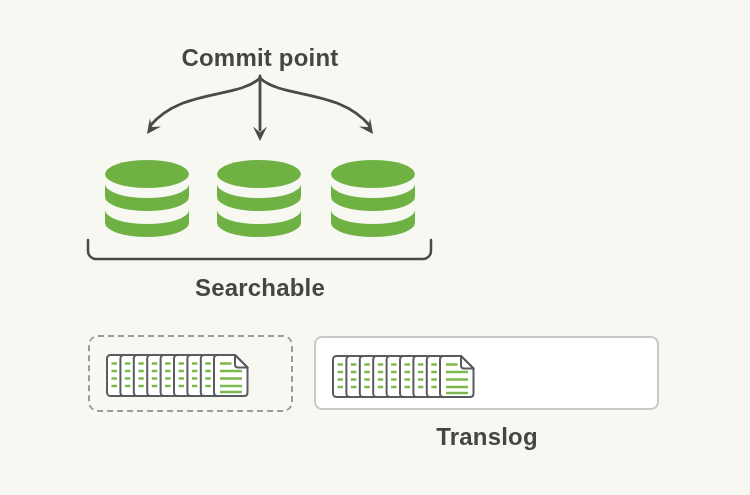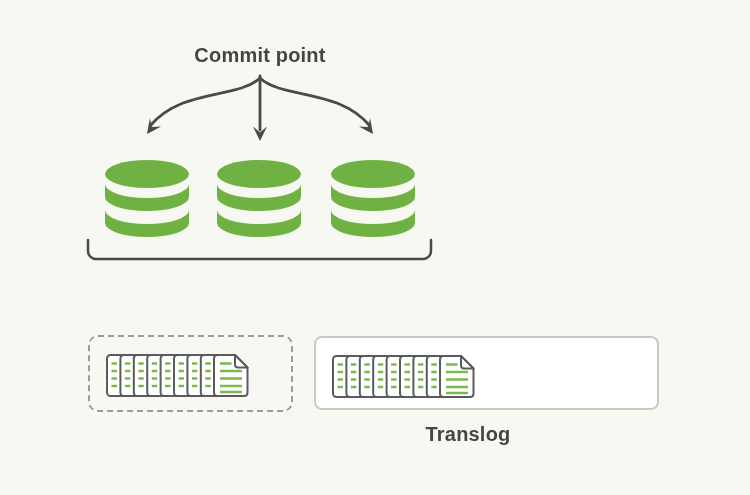--- a/index.html
+++ b/index.html
@@ -14,27 +14,27 @@
     --box_fill:#ffffff;
   }
   html,body{margin:0;padding:0;}
   body{background:var(--background);font-family:"Liberation Sans",sans-serif;}
   .stage{
     position:relative;width:750px;height:495px;overflow:hidden;
     background:var(--background);
   }
   .label{
     position:absolute;text-align:center;
-    font-weight:700;font-size:20px;color:var(--text_dark);
+    font-weight:700;font-size:24px;color:var(--text_dark);
     line-height:1.15;letter-spacing:.2px;
   }
   .label-commit{left:110px;top:44px;width:300px;}
   .label-searchable{left:110px;top:274px;width:300px;}
   .label-buffer{left:40px;top:423px;width:300px;}
-  .label-translog{left:318px;top:423px;width:300px;}
+  .label-translog{left:337px;top:423px;width:300px;}
   .box{position:absolute;box-sizing:border-box;}
   .box-buffer{
     left:88px;top:335px;width:205px;height:77px;
     border:2px dashed var(--buffer_border);border-radius:10px;
     background:transparent;
   }
   .box-translog{
     left:314px;top:336px;width:345px;height:74px;
     border:2px solid var(--translog_border);border-radius:8px;
     background:var(--box_fill);
@@ -46,20 +46,21 @@
   .bracket{stroke:var(--arrow_dark);stroke-width:2.5;fill:none;stroke-linecap:round;}
   .page{fill:var(--box_fill);stroke:var(--icon_outline);stroke-width:2;stroke-linejoin:round;}
   .dline{stroke:var(--doc_line_green);stroke-width:2.5;fill:none;}
 </style>
 </head>
 <body>
 
 <div class="stage">
 
   <div class="label label-commit">Commit point</div>
+  <div class="label label-searchable">Searchable</div>
   <div class="label label-translog">Translog</div>
 
   <div class="box box-buffer"></div>
   <div class="box box-translog"></div>
 
   <svg class="art" width="750" height="495" viewBox="0 0 750 495">
     <defs>
 
       <g id="cylinder">
         <ellipse class="seg" cx="42" cy="14" rx="42" ry="14"></ellipse>

